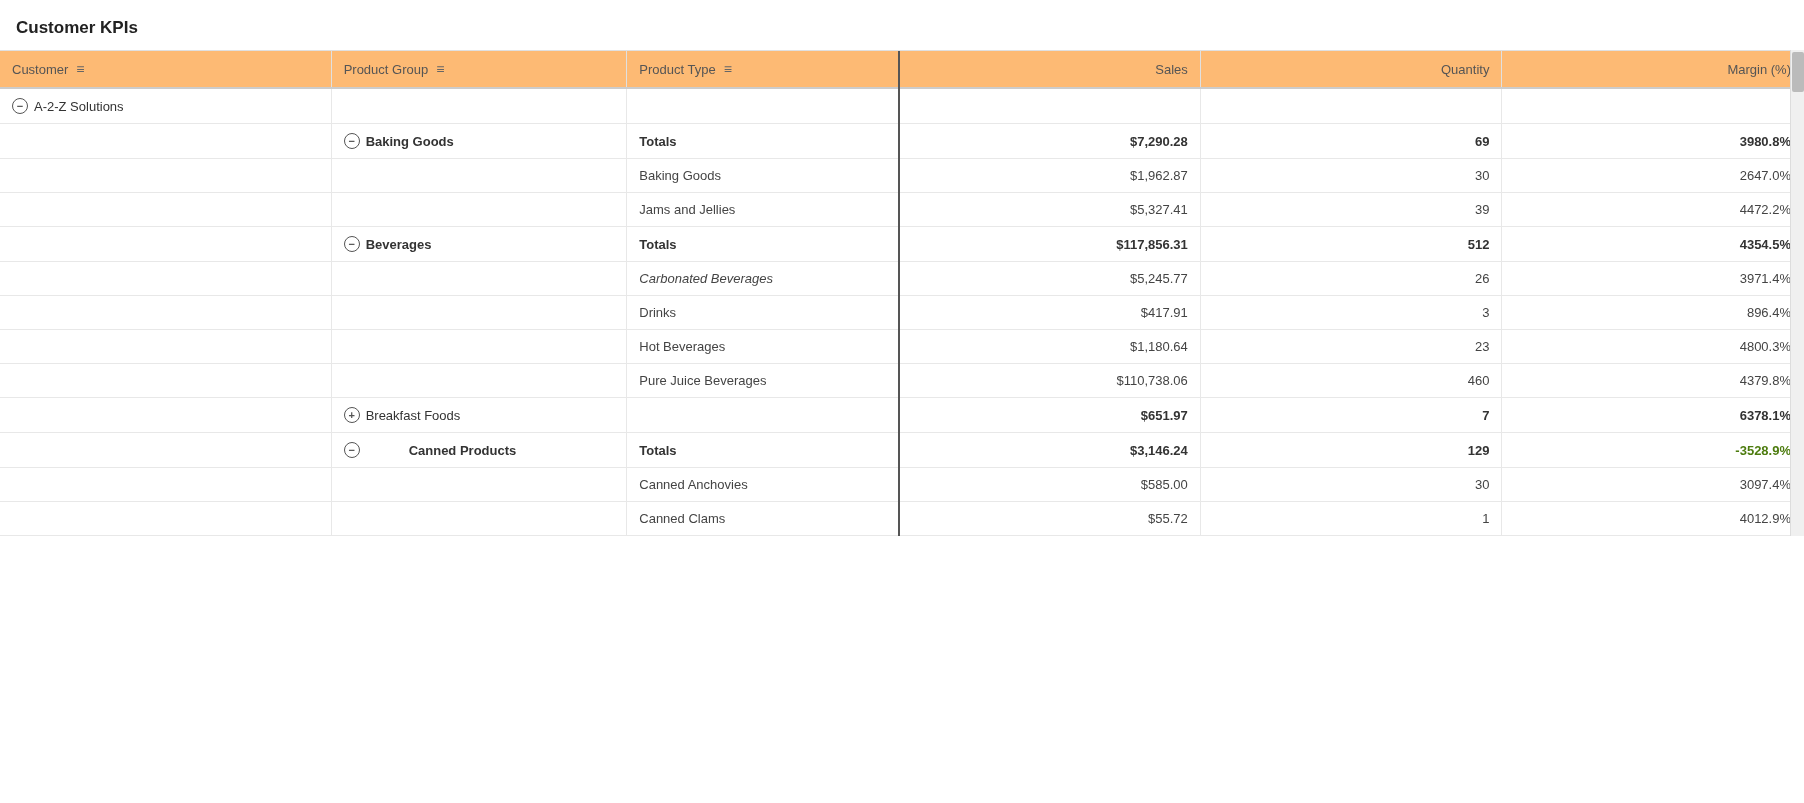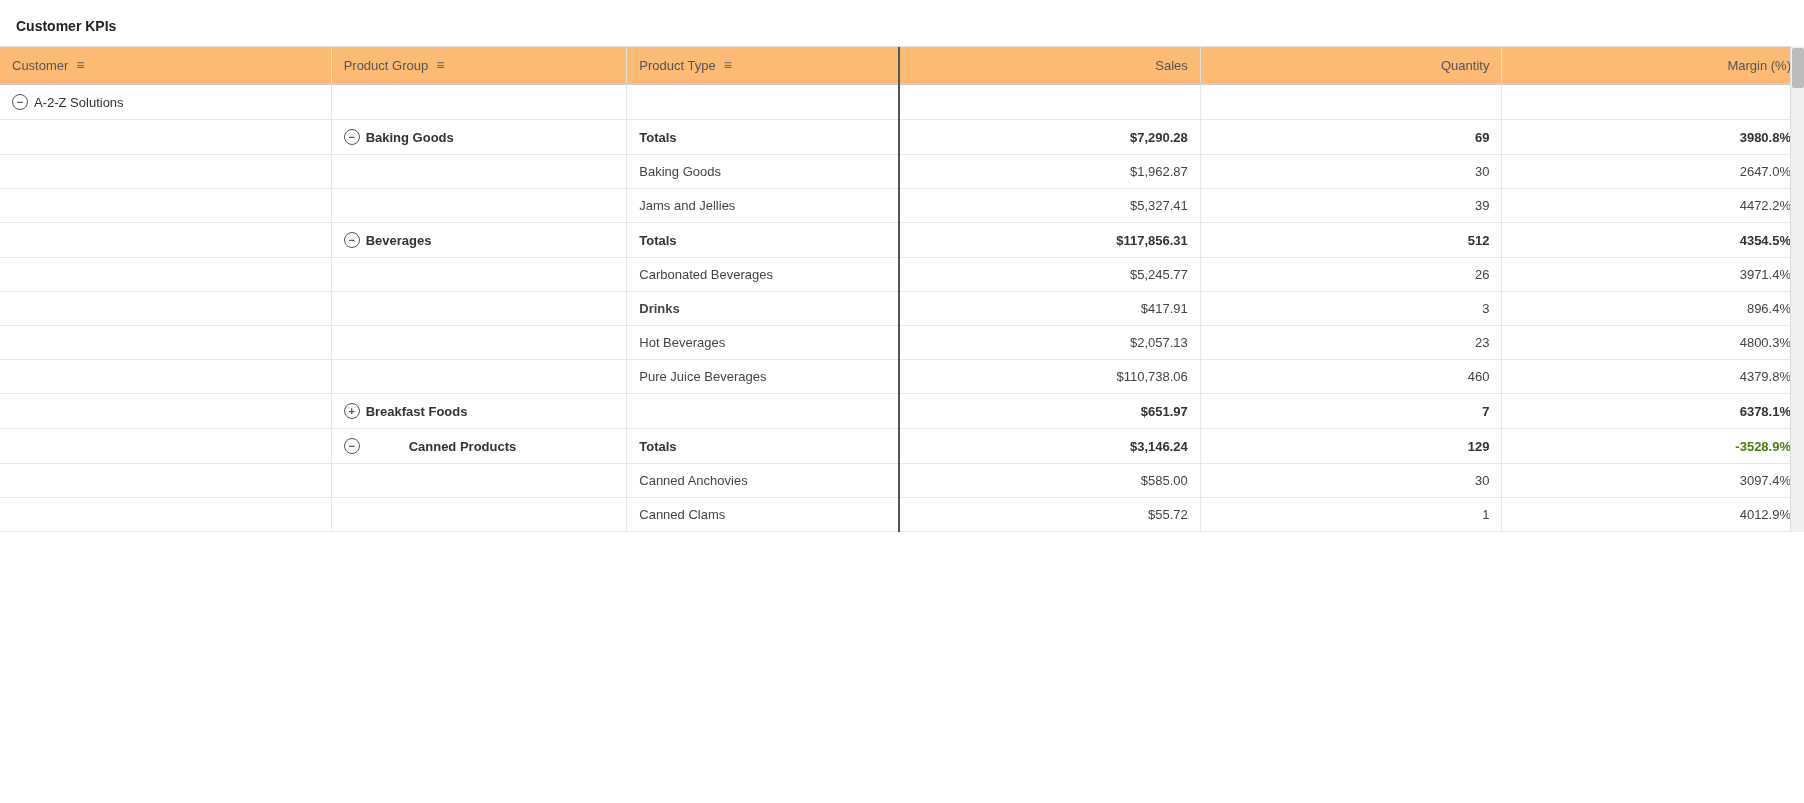--- a/index.html
+++ b/index.html
@@ -3,21 +3,21 @@
   <meta charset="utf-8">
   <style>
     * { box-sizing: border-box; margin: 0; padding: 0; }
     body {
       font-family: -apple-system, BlinkMacSystemFont, "Segoe UI", Arial, sans-serif;
       font-size: 13px;
       background: #fff;
       color: #333;
     }
     .page-title {
-      font-size: 14px;
+      font-size: 17px;
       font-weight: 600;
       padding: 18px 0 12px 16px;
       color: #222;
     }
     .table-wrapper {
       width: 100%;
       overflow: hidden;
       position: relative;
       border-top: 1px solid #e0e0e0;
     }
@@ -241,55 +241,55 @@
               </div>
             </td>
             <td style="border-right: 2px solid rgb(85, 85, 85);"><span>Totals</span></td>
             <td class="numeric">$117,856.31</td>
             <td class="numeric">512</td>
             <td class="numeric">4354.5%</td>
           </tr>
           <tr class="data-row">
             <td></td>
             <td></td>
-            <td style="border-right: 2px solid rgb(85, 85, 85);"><span>Carbonated Beverages</span></td>
+            <td style="border-right: 2px solid rgb(85, 85, 85); font-style: italic;"><span>Carbonated Beverages</span></td>
             <td class="numeric">$5,245.77</td>
             <td class="numeric">26</td>
             <td class="numeric">3971.4%</td>
           </tr>
           <tr class="data-row">
             <td></td>
             <td></td>
-            <td style="border-right: 2px solid rgb(85, 85, 85); font-weight: bold;"><span>Drinks</span></td>
+            <td style="border-right: 2px solid rgb(85, 85, 85);"><span>Drinks</span></td>
             <td class="numeric">$417.91</td>
             <td class="numeric">3</td>
             <td class="numeric">896.4%</td>
           </tr>
           <tr class="data-row">
             <td></td>
             <td></td>
             <td style="border-right: 2px solid rgb(85, 85, 85);"><span>Hot Beverages</span></td>
-            <td class="numeric">$2,057.13</td>
+            <td class="numeric">$1,180.64</td>
             <td class="numeric">23</td>
             <td class="numeric">4800.3%</td>
           </tr>
           <tr class="data-row">
             <td></td>
             <td></td>
             <td style="border-right: 2px solid rgb(85, 85, 85);"><span>Pure Juice Beverages</span></td>
             <td class="numeric">$110,738.06</td>
             <td class="numeric">460</td>
             <td class="numeric">4379.8%</td>
           </tr>
           <tr class="totals-row">
             <td></td>
             <td>
               <div class="cell-with-icon">
                 <span class="expand-icon">+</span>
-                <span style="font-weight: 700;">Breakfast Foods</span>
+                <span style="font-weight: 400;">Breakfast Foods</span>
               </div>
             </td>
             <td style="border-right: 2px solid rgb(85, 85, 85);"></td>
             <td class="numeric">$651.97</td>
             <td class="numeric">7</td>
             <td class="numeric">6378.1%</td>
           </tr>
           <tr class="totals-row">
             <td></td>
             <td>

